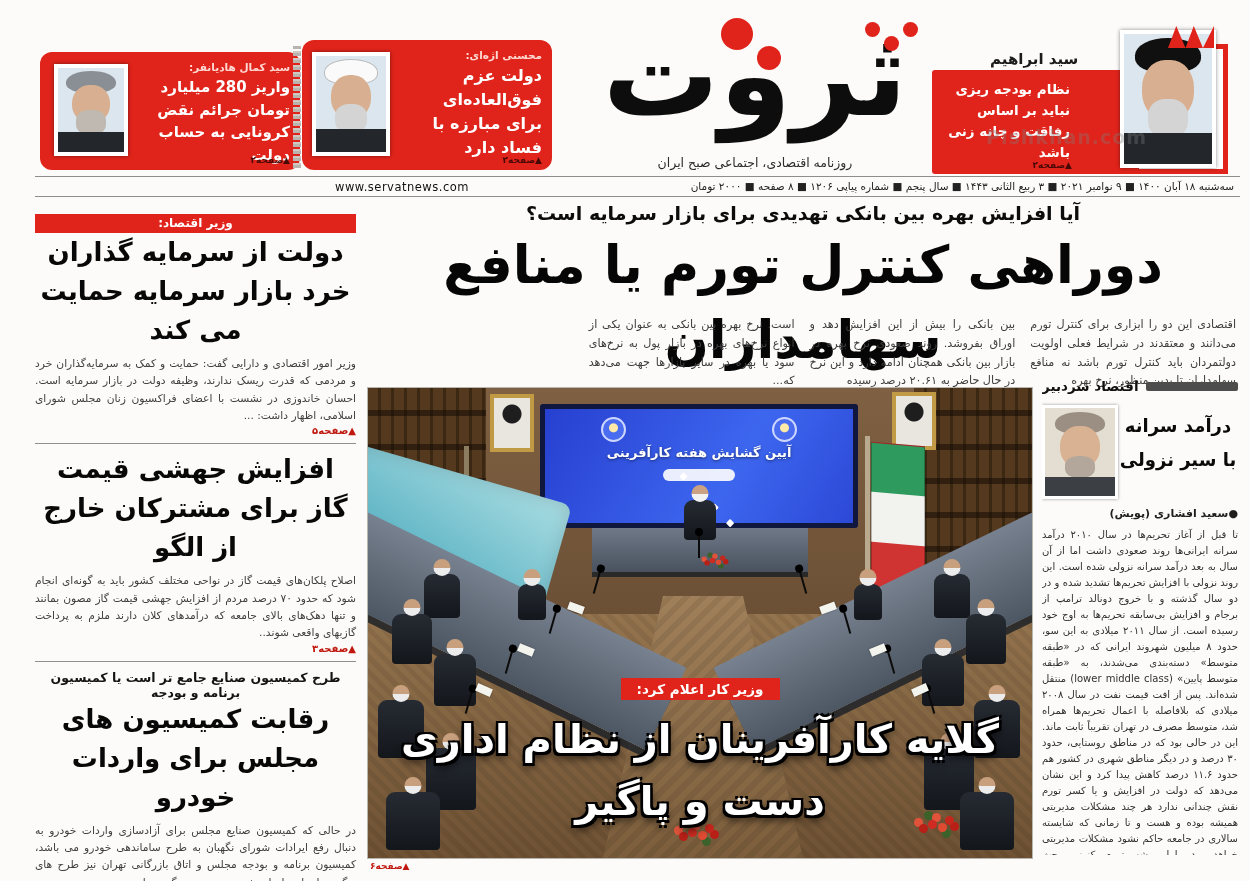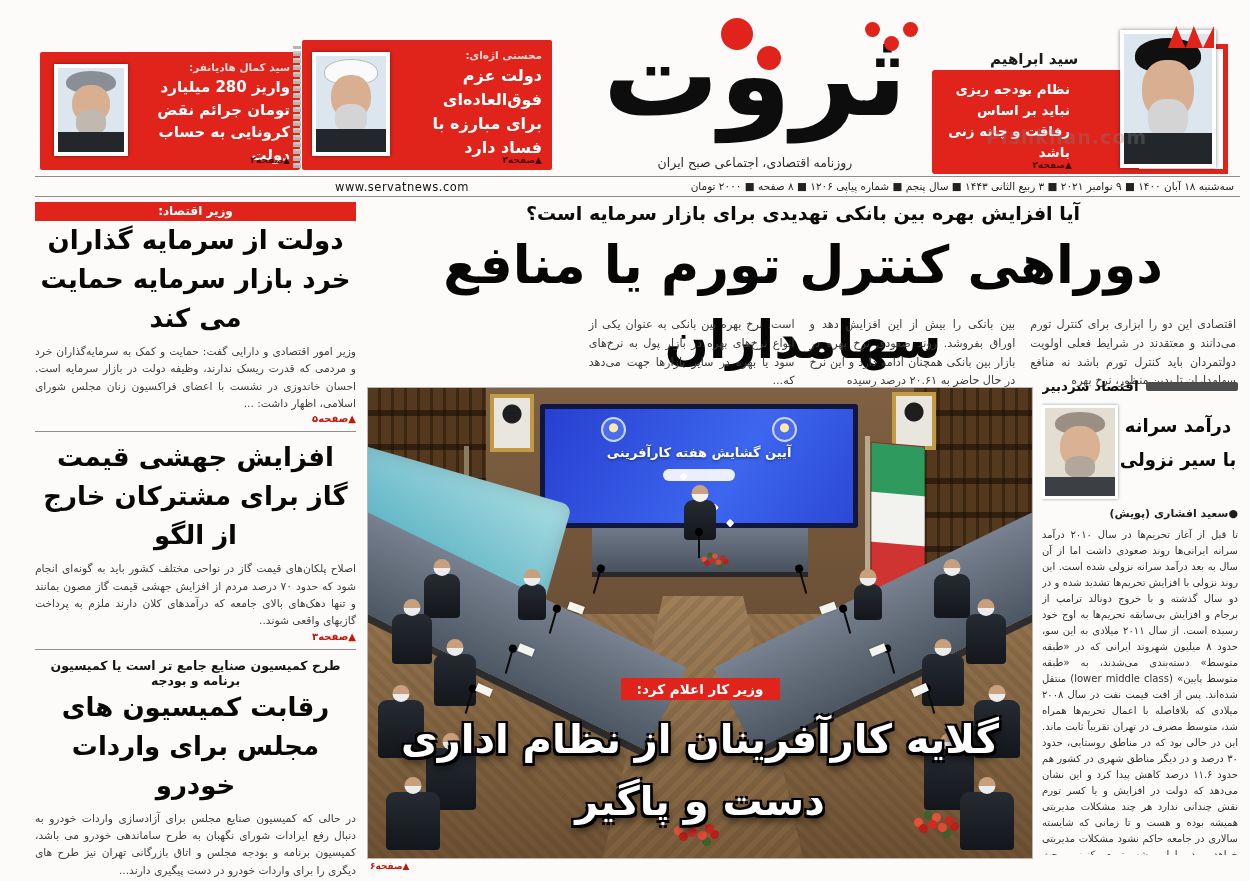--- a/index.html
+++ b/index.html
@@ -1,21 +1,21 @@
 <!DOCTYPE html>
 <html lang="fa" dir="rtl"><head>
 <meta charset="utf-8">
 <style>
   * { margin:0; padding:0; box-sizing:border-box; }
   html,body { background:#e9e7e2; }
   body { font-family:"DejaVu Sans", sans-serif; direction:rtl; }
   .page { position:relative; width:1250px; height:881px; margin:0 auto; background:#fcfbf9; overflow:hidden; }
 
   
-  .teaser { position:absolute; background:#e0241b; border-radius:2px; }
+  .teaser { position:absolute; background:#e0241b; border-radius:12px; }
   .t1 { left:40px; top:52px; width:260px; height:118px; }
   .t2 { left:302px; top:40px; width:250px; height:130px; }
   .tphoto { position:absolute; background:#dce6ee; border:4px solid #fff; box-shadow:0 0 4px rgba(0,0,0,.45); overflow:hidden; }
   .tphoto .hat  { position:absolute; left:12%; top:3%;  width:76%; height:27%; border-radius:50% 50% 42% 42%; background:#1c1c1c; }
   .tphoto .skin { position:absolute; left:21%; top:20%; width:58%; height:46%; border-radius:46%; background:#d8b091; }
   .tphoto .beard{ position:absolute; left:27%; top:50%; width:46%; height:30%; border-radius:42%; background:#d4d4d4; }
   .tphoto .suit { position:absolute; left:0; bottom:0; width:100%; height:24%; background:#23272c; }
   .v-uniform .hat { background:#8a8f95; }
   .v-uniform .beard { background:#bfb9b2; }
   .v-whiteturban .hat { background:#fafafa; border:1px solid #bbb; }
@@ -62,21 +62,21 @@
   
   .lead-kicker { position:absolute; left:370px; top:202px; width:866px; text-align:center; font-size:19px; font-weight:900; color:#0c0c0c; }
   .lead-head { position:absolute; left:368px; top:228px; width:870px; text-align:center; font-size:52px; font-weight:900; color:#060606; letter-spacing:-1px; line-height:1.45; }
   .lead-cols { position:absolute; left:368px; top:316px; width:868px; display:grid; grid-template-columns:repeat(4,1fr); gap:15px; }
   .lead-col { font-size:11.2px; line-height:1.68; color:#3d3d3d; text-align:justify; }
   .lead-pg { display:block; margin-top:2px; text-align:left; color:#c0170e; font-weight:700; font-size:10px; }
 
   
   .leftcol { position:absolute; left:35px; top:198px; width:321px; }
   .art { border-bottom:1px solid #8f8f8f; padding:6px 0 7px; }
-  .art:first-child { padding-top:4px; }
+  .art:first-child { padding-top:16px; }
   .redbar { background:#e0241b; color:#fff; font-size:12px; font-weight:700; text-align:center; padding:2px 0 3px; }
   .kick { font-size:12.5px; font-weight:700; text-align:center; color:#141414; margin-top:2px; }
   .art h3 { font-size:26px; font-weight:900; text-align:center; color:#080808; line-height:1.5; margin:0 0 5px; }
   .abody { font-size:10.7px; line-height:1.62; color:#3f3f3f; text-align:justify; }
   .apg { color:#c0170e; font-weight:700; font-size:10px; margin-top:1px; }
 
   
   .photo { position:absolute; left:368px; top:388px; width:664px; height:470px; background:#7f1d1d; overflow:hidden; box-shadow:0 0 0 1px #b9b6b0; }
   .ph-wall { position:absolute; left:0; top:0; width:100%; height:58%; background:linear-gradient(#7f6042,#684d33); }
   .ph-shelf { position:absolute; top:0; width:118px; height:300px; background:

